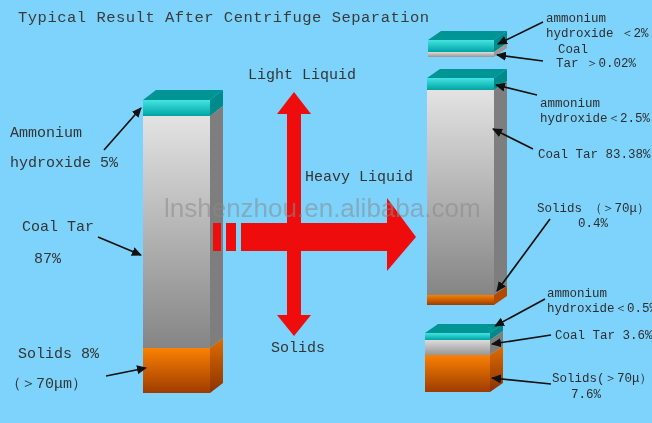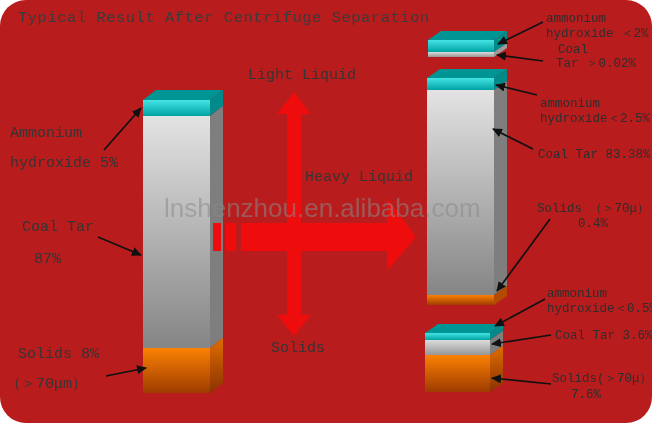--- a/index.html
+++ b/index.html
@@ -1,17 +1,17 @@
 <!DOCTYPE html>
 <html><head>
 <meta charset="utf-8">
 <style>
   html,body{margin:0;padding:0;background:#fff;}
-  #stage{position:relative;width:652px;height:423px;background:#b91c1c;overflow:hidden;
-         font-family:"Liberation Mono",monospace;border-radius:26px;}
+  #stage{position:relative;width:652px;height:423px;background:#7dd3fc;overflow:hidden;
+         font-family:"Liberation Mono",monospace;}
   svg{display:block;}
   text{fill:#353535;}
   .title{font-size:15.5px;letter-spacing:.5px;fill:#3b3b3b;}
   .lbl{font-size:15px;}
   .lblc{font-size:15px;}
   .lblr{font-size:12.5px;fill:#2e2e2e;}
   .wm{font-family:"Liberation Sans",sans-serif;font-size:26px;fill:#8a8a8a;opacity:.55;}
   .ptr{stroke:#111;stroke-width:1.7;fill:none;}
   .red{fill:#ee0c0c;}
 </style>

